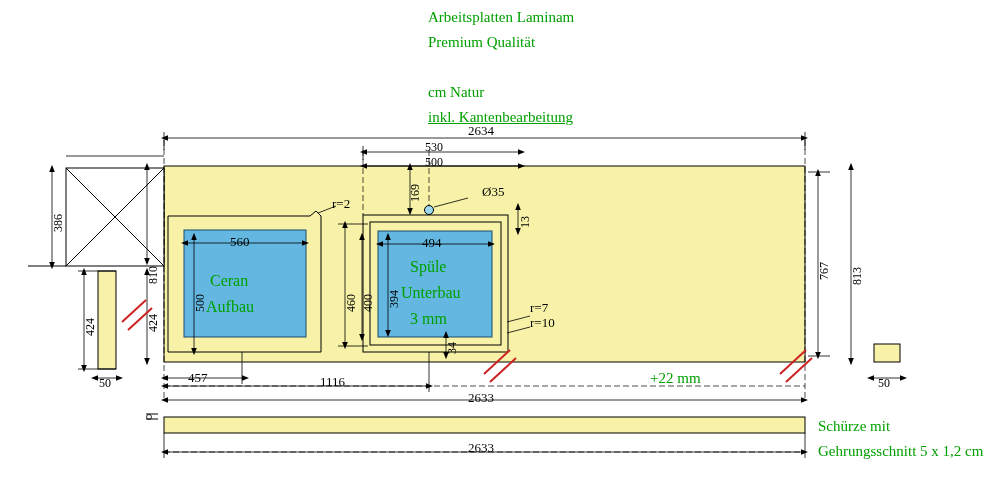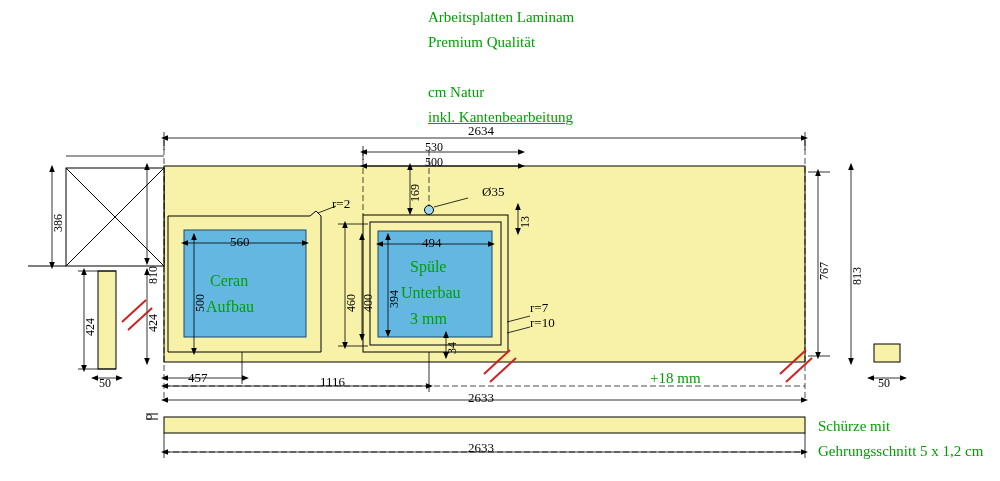--- a/index.html
+++ b/index.html
@@ -214,21 +214,21 @@
   <div class="txt green t15" style="left:410px;top:84px;">cm Natur</div>
   <div class="txt green t15" style="left:410px;top:109px;text-decoration:underline;">inkl. Kantenbearbeitung</div>
 
   <div class="txt green t16" style="left:192px;top:272px;">Ceran</div>
   <div class="txt green t16" style="left:188px;top:298px;">Aufbau</div>
 
   <div class="txt green t16" style="left:392px;top:258px;">Spüle</div>
   <div class="txt green t16" style="left:383px;top:284px;">Unterbau</div>
   <div class="txt green t16" style="left:392px;top:310px;">3 mm</div>
 
-  <div class="txt green t15" style="left:632px;top:370px;">+18 mm</div>
+  <div class="txt green t15" style="left:632px;top:370px;">+22 mm</div>
 
   <div class="txt green t15" style="left:800px;top:418px;">Schürze mit</div>
   <div class="txt green t15" style="left:800px;top:443px;">Gehrungsschnitt 5 x 1,2 cm</div>
 
   <div class="txt black t13" style="left:450px;top:123px;">2634</div>
   <div class="txt black t12" style="left:407px;top:140px;">530</div>
   <div class="txt black t12" style="left:407px;top:155px;">500</div>
 
   <div class="txt black t12 vert" style="left:390px;top:202px;">169</div>
 

